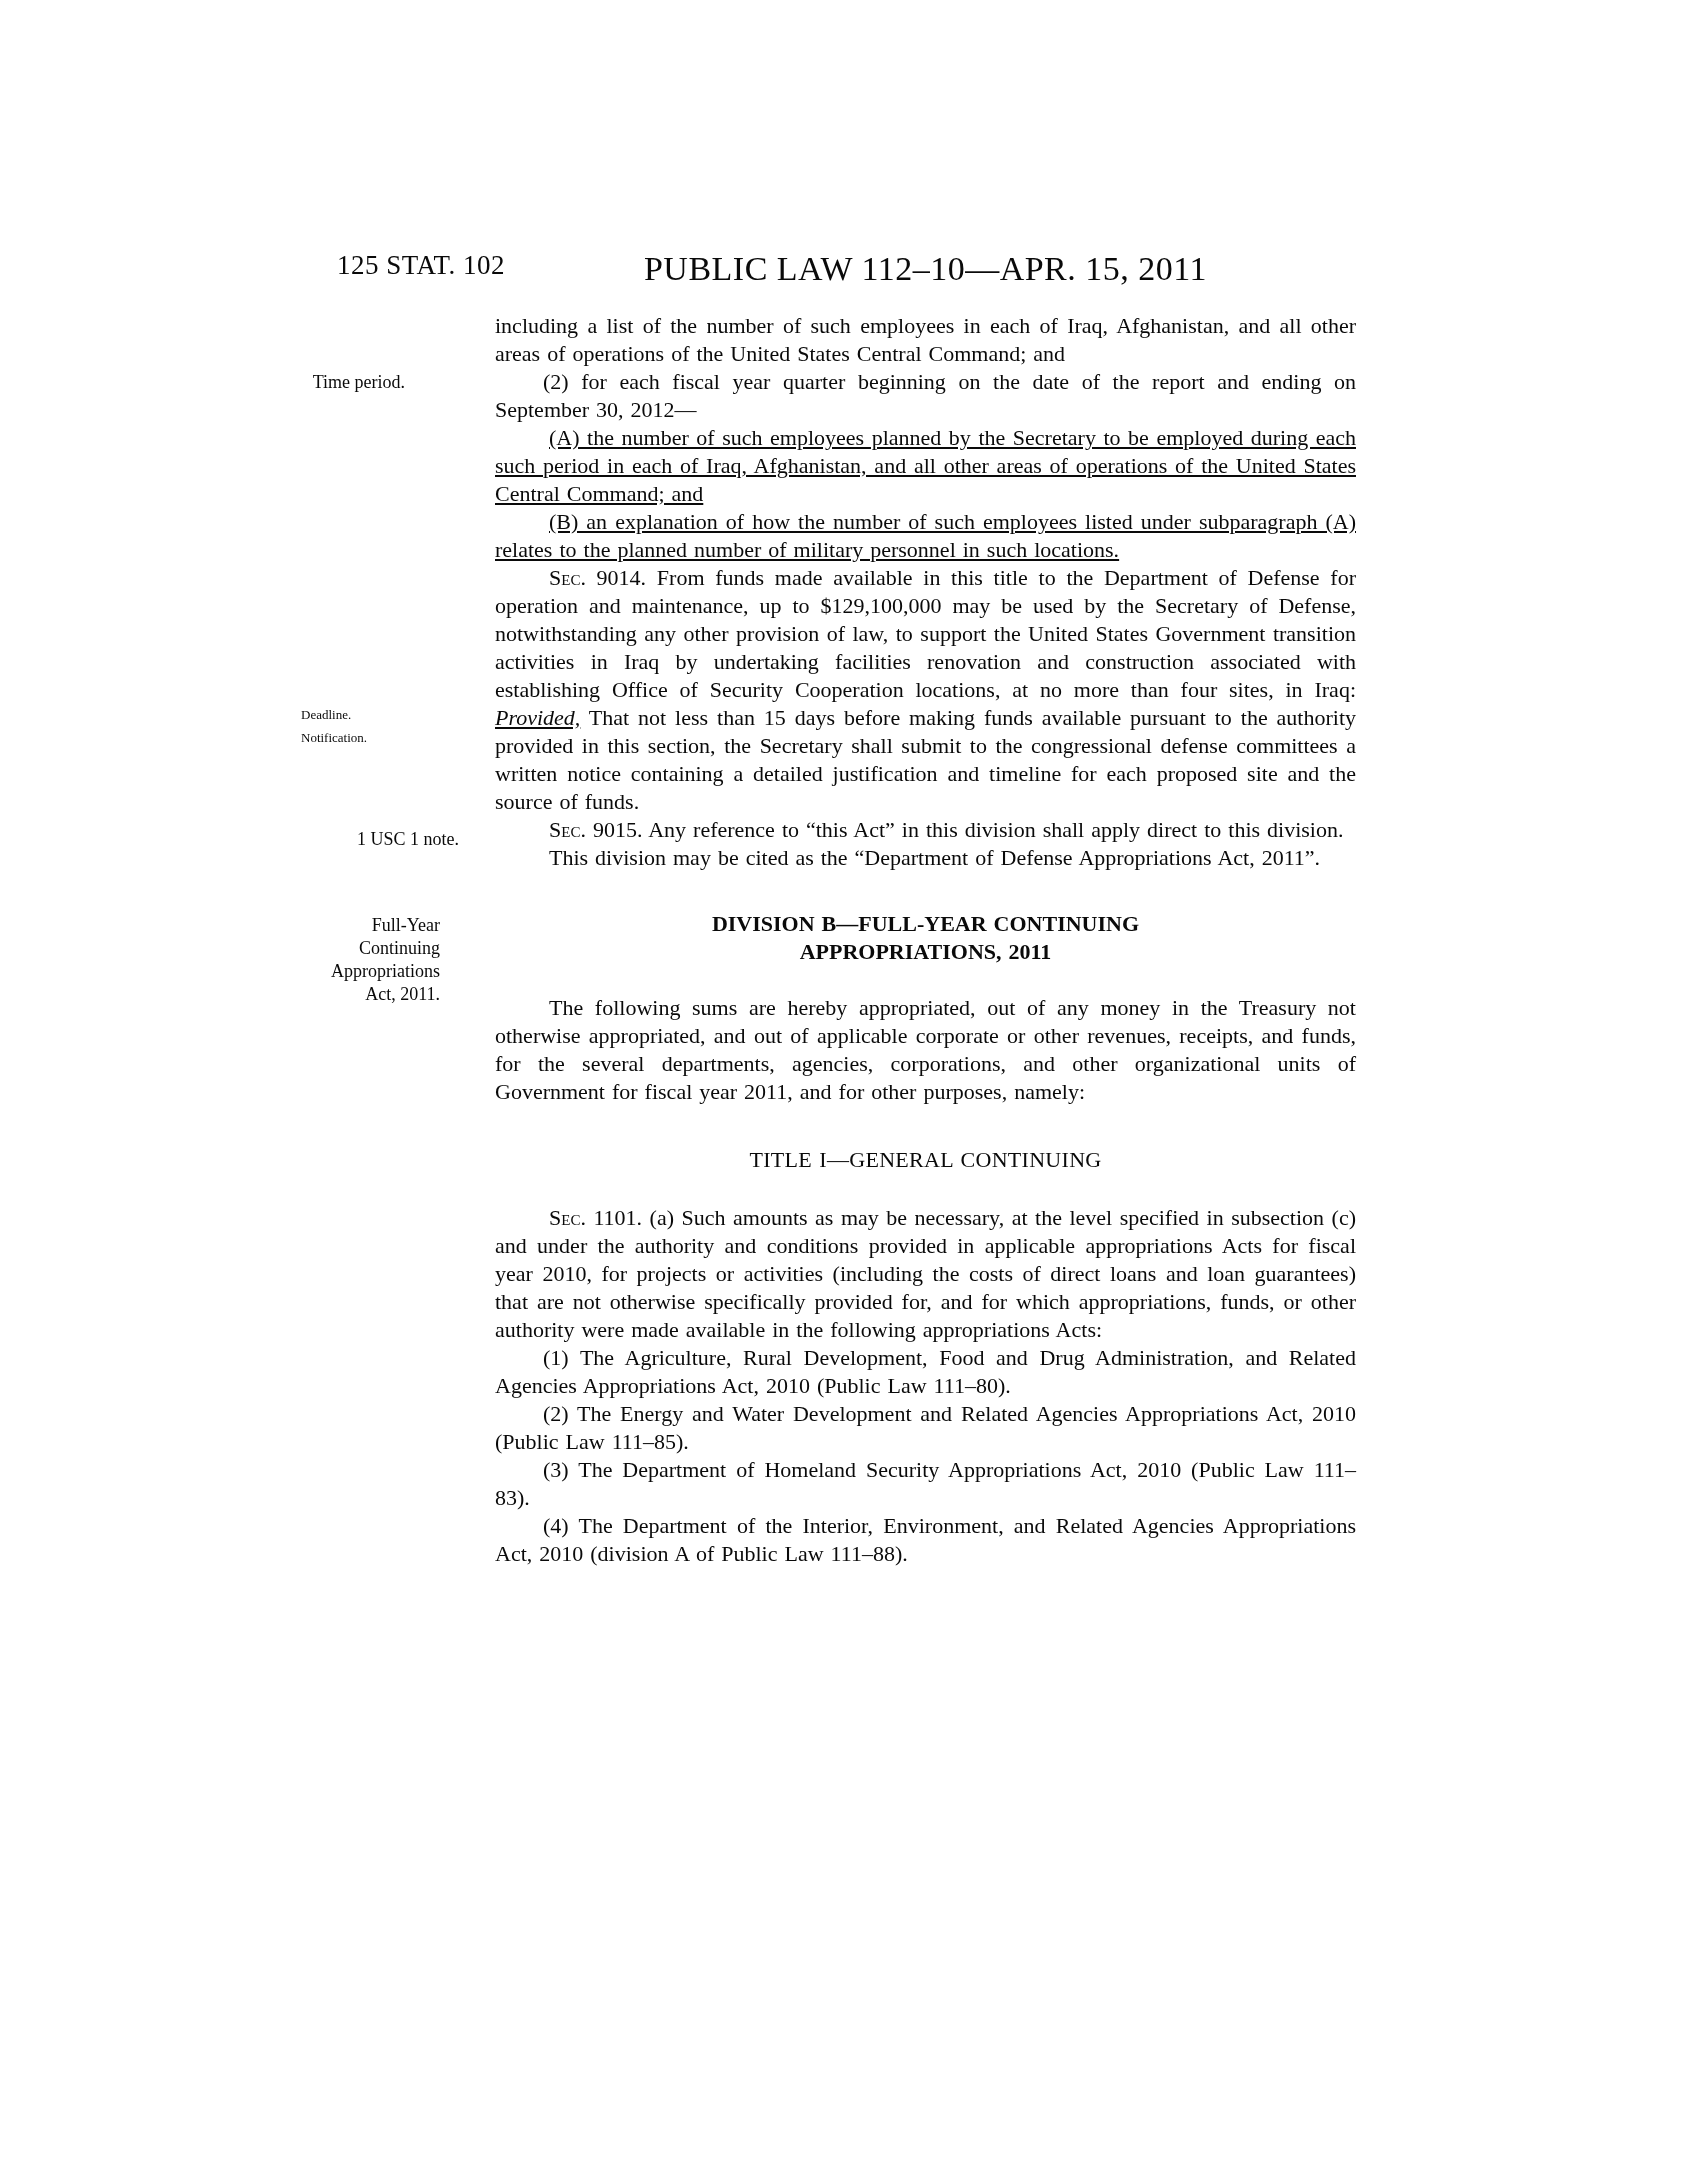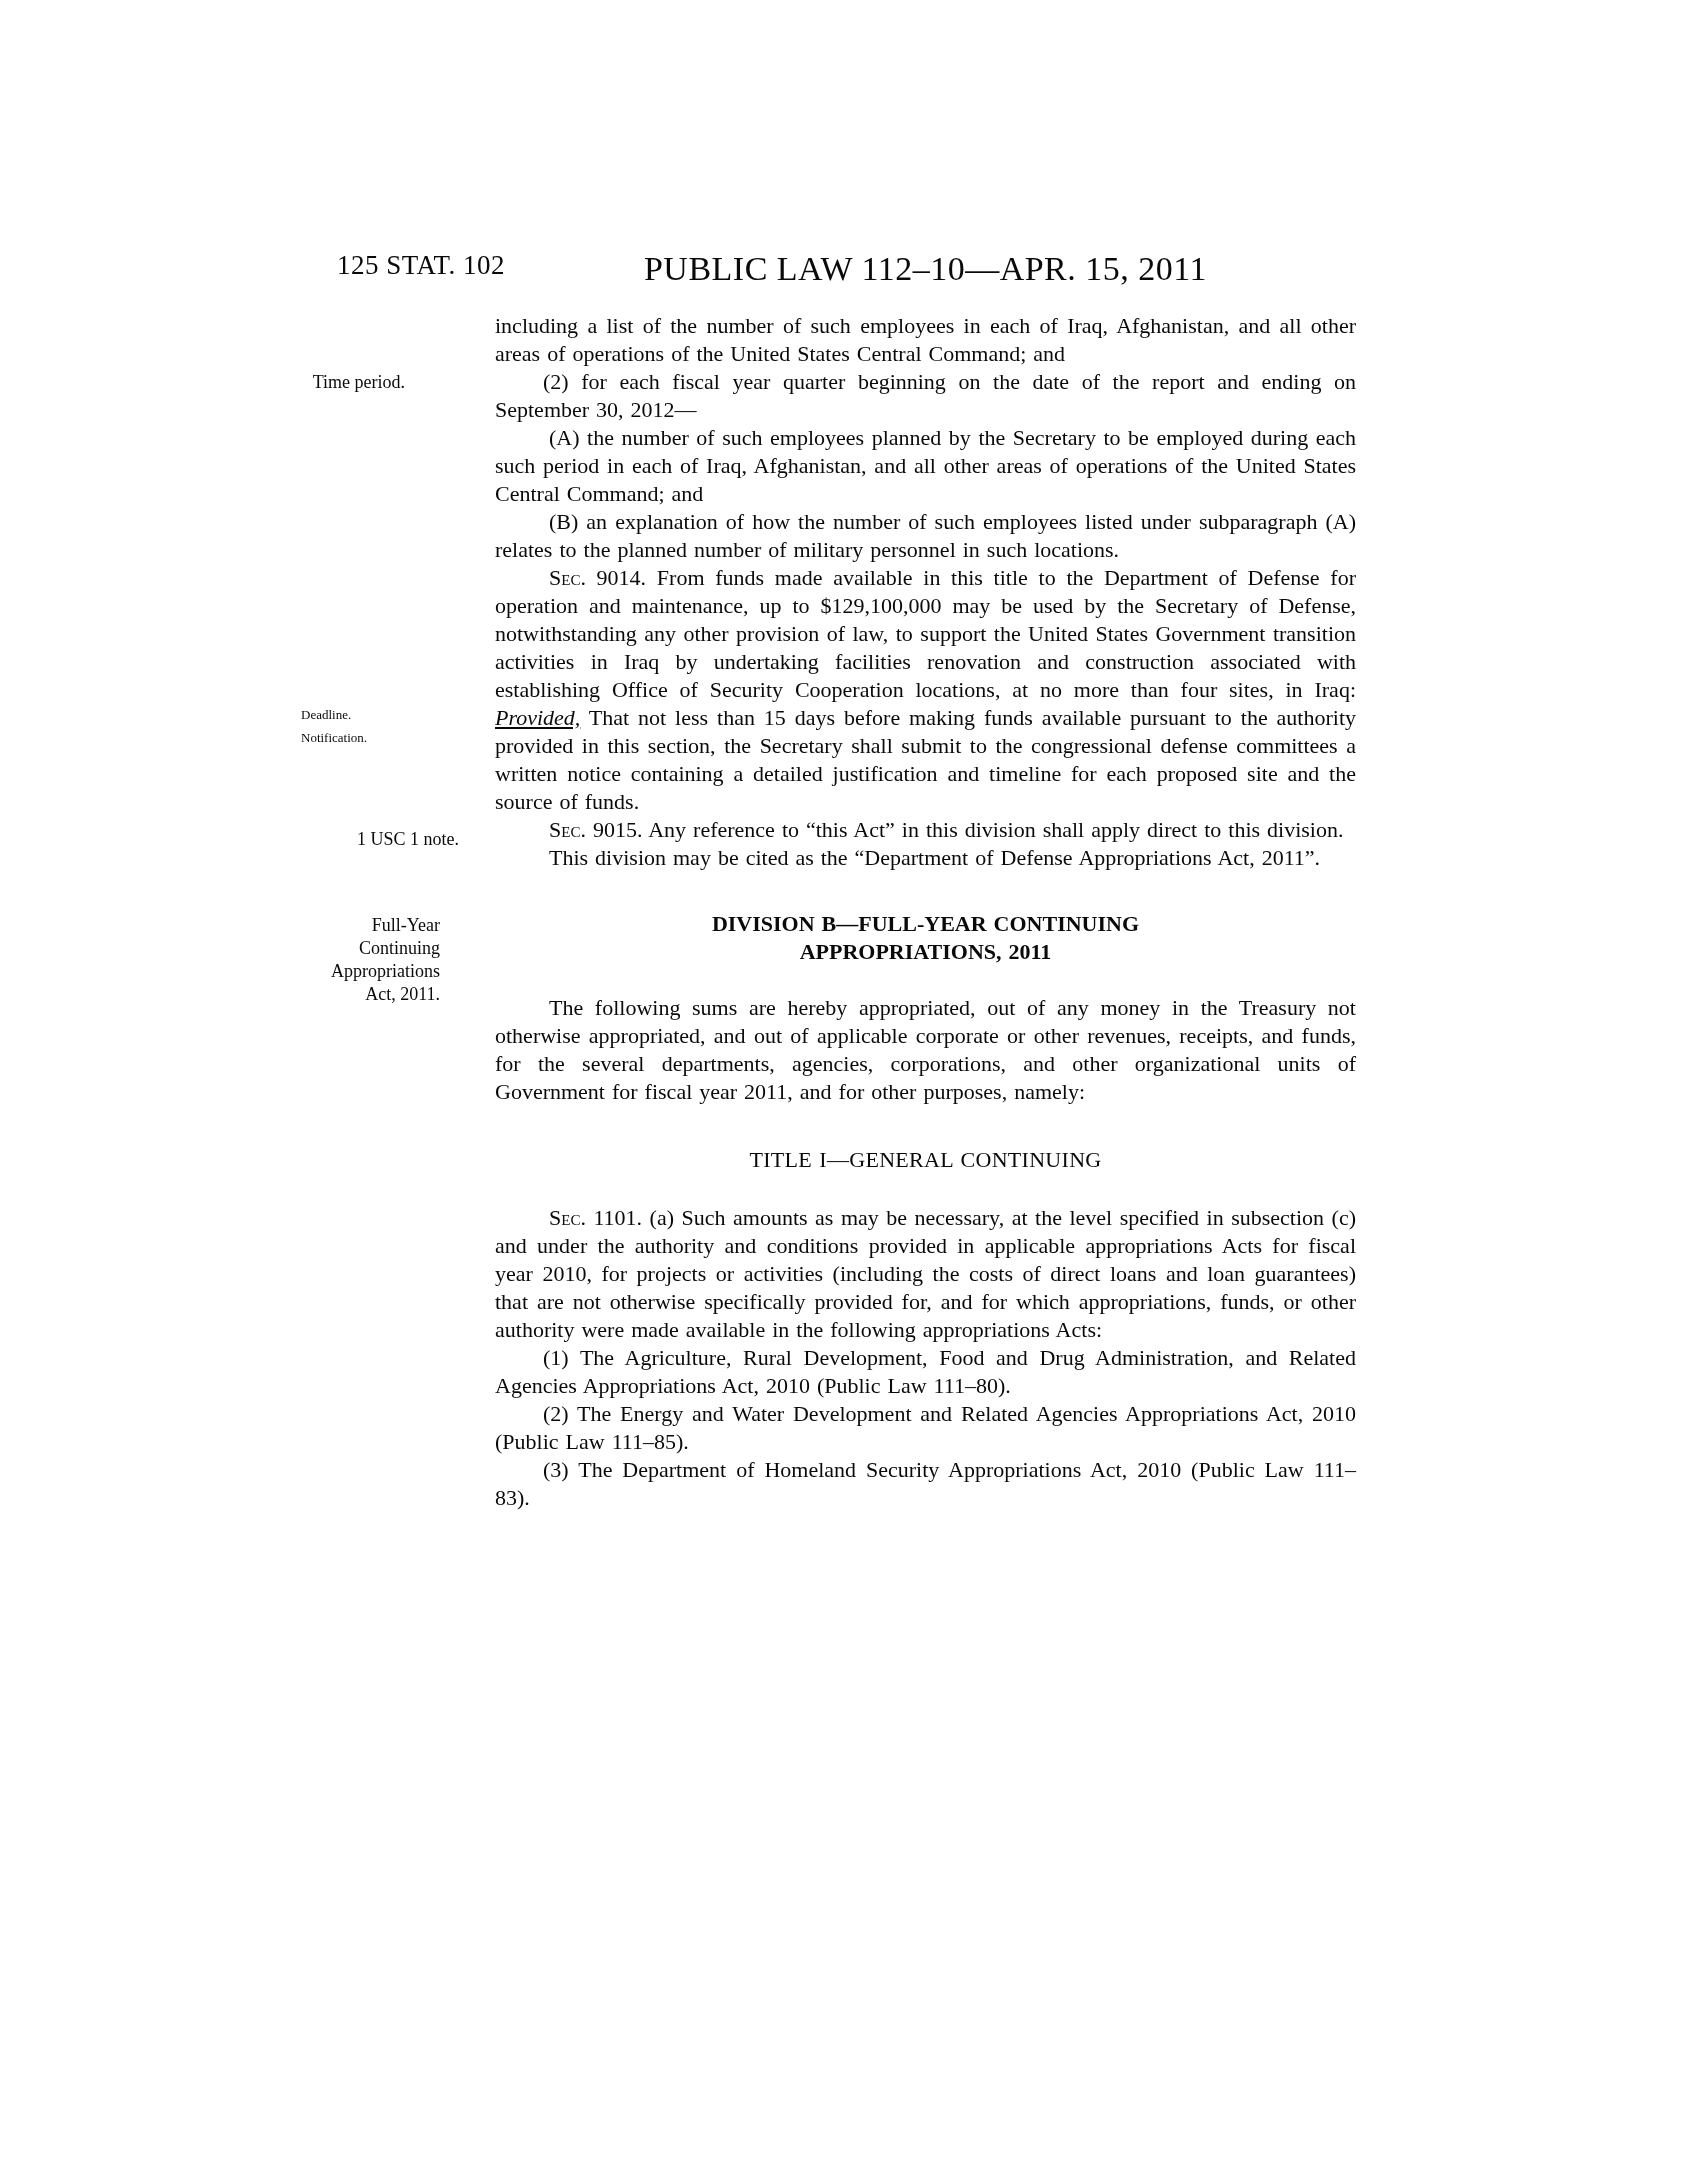--- a/index.html
+++ b/index.html
@@ -45,21 +45,21 @@
     text-align: justify;
     word-spacing: 1.5px;
   }
   .column p {
     margin: 0;
     padding: 0;
   }
   .l0 { text-indent: 54px; }
   .l1 { margin-left: 54px; text-indent: 48px; }
   .l1-flush { margin-left: 54px; text-indent: 0; }
-  .l2 { margin-left: 105px; text-indent: 54px; }
+  .l2 { margin-left: 105px; text-indent: 54px; text-decoration: underline; }
   .rel { position: relative; }
   .sc { font-variant: small-caps; }
   .italic { font-style: italic; text-decoration: underline; }
 
   .margin-note {
     position: absolute;
     width: 158px;
     font-size: 18px;
     line-height: 23px;
     text-align: right;
@@ -143,16 +143,17 @@
     <div class="title-heading">TITLE I—GENERAL CONTINUING</div>
 
     <p class="l0"><span class="sc">Sec. 1101.</span><span> (a) Such amounts as may be necessary, at the level specified in subsection (c) and under the authority and conditions provided in applicable appropriations Acts for fiscal year 2010, for projects or activities (including the costs of direct loans and loan guarantees) that are not otherwise specifically provided for, and for which appropriations, funds, or other authority were made available in the following appropriations Acts:</span></p>
 
     <p class="l1">(1) The Agriculture, Rural Development, Food and Drug Administration, and Related Agencies Appropriations Act, 2010 (Public Law 111–80).</p>
 
     <p class="l1">(2) The Energy and Water Development and Related Agencies Appropriations Act, 2010 (Public Law 111–85).</p>
 
     <p class="l1">(3) The Department of Homeland Security Appropriations Act, 2010 (Public Law 111–83).</p>
 
+    <p class="l1">(4) The Department of the Interior, Environment, and Related Agencies Appropriations Act, 2010 (division A of Public Law 111–88).</p>
 
   </main>
 </div>
 
 
 </body></html>

